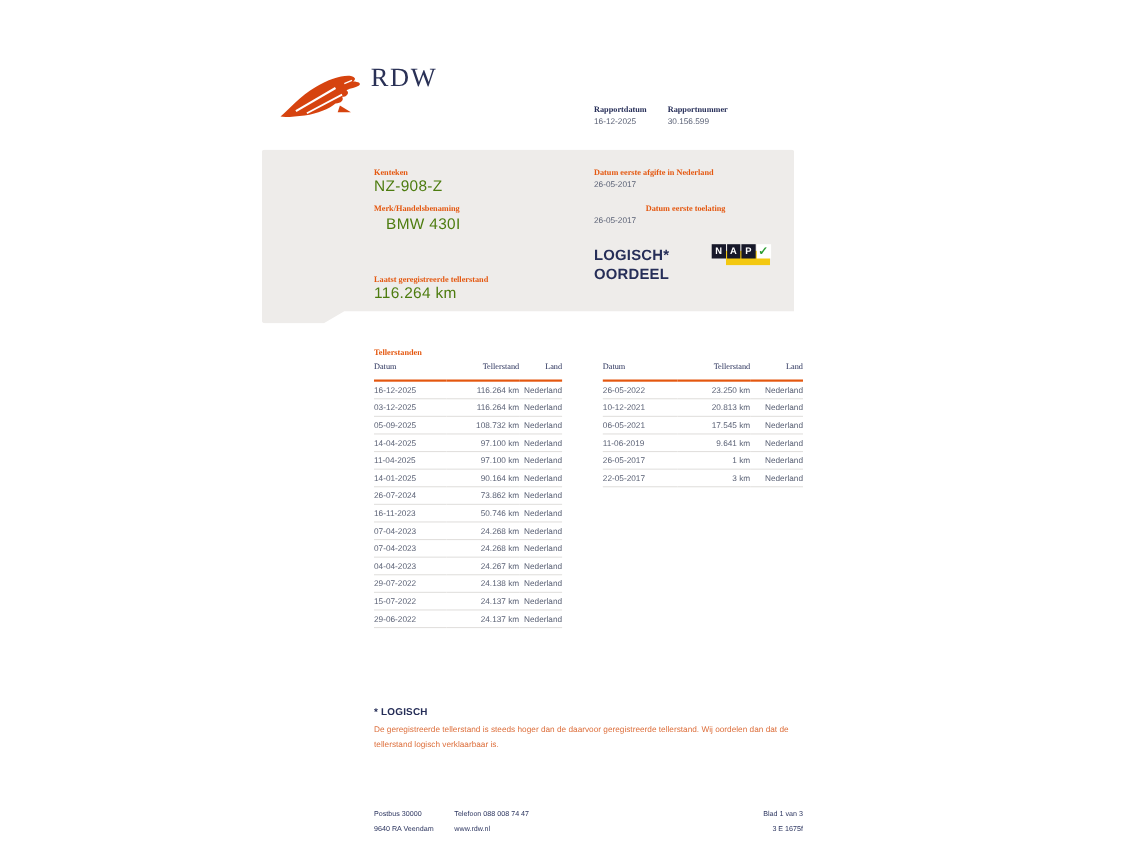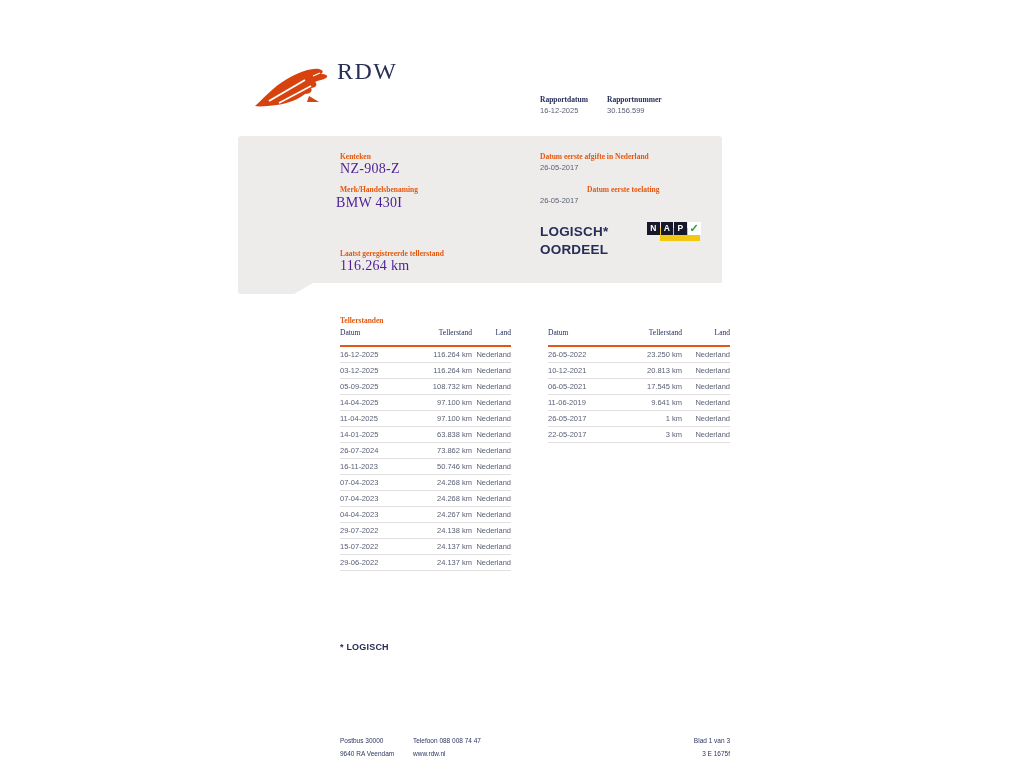--- a/index.html
+++ b/index.html
@@ -28,21 +28,21 @@
   .meta-label{font-family:"Liberation Serif",serif;font-weight:bold;font-size:7.5px;color:var(--navy);}
   .meta-value{font-size:7.5px;color:var(--table-text);}
 
   
   .summary-box{
     left:238px;top:100px;width:484px;height:158px;background:var(--box-bg);
     clip-path:polygon(0 0,484px 0,484px 147px,75px 147px,56px 158px,0 158px);
     border-radius:3px;
   }
   .box-label{font-family:"Liberation Serif",serif;font-weight:bold;font-size:7.5px;color:var(--orange);}
-  .box-value-serif{font-family:Liberation Serif, serif;font-size:14px;color:#4c1d95;letter-spacing:.3px;}
+  .box-value-serif{font-family:Liberation Sans, sans-serif;font-size:14px;color:#4d7c0f;letter-spacing:.3px;}
   .box-value-sans{font-size:7.5px;color:var(--table-text);}
   .oordeel{font-weight:bold;font-size:13.5px;color:var(--navy);letter-spacing:.2px;line-height:18px;}
 
   
   .nap{width:54px;height:23px;}
   .nap .yellow{position:absolute;left:13px;top:7px;width:40px;height:13px;background:var(--nap-yellow);}
   .nap .box{position:absolute;top:1px;width:12.5px;height:12.5px;background:#17182a;color:#fff;
     font-weight:bold;font-size:8.5px;display:flex;align-items:center;justify-content:center;}
   .nap .check{position:absolute;top:1px;left:40.5px;width:13px;height:13px;background:#fff;
     color:var(--check-green);font-weight:bold;font-size:11px;display:flex;align-items:center;justify-content:center;}
@@ -88,21 +88,21 @@
 
   <div class="abs meta-label" style="left:540px;top:59px;">Rapportdatum</div>
   <div class="abs meta-label" style="left:607px;top:59px;">Rapportnummer</div>
   <div class="abs meta-value" style="left:540px;top:70px;">16-12-2025</div>
   <div class="abs meta-value" style="left:607px;top:70px;">30.156.599</div>
 
   <div class="abs summary-box">
     <div class="abs box-label" style="left:102px;top:16px;">Kenteken</div>
     <div class="abs box-value-serif" style="left:102px;top:25px;">NZ-908-Z</div>
     <div class="abs box-label" style="left:102px;top:49px;">Merk/Handelsbenaming</div>
-    <div class="abs box-value-serif" style="left:98px;top:59px;">BMW 430I</div>
+    <div class="abs box-value-serif" style="left:113px;top:59px;">BMW 430I</div>
     <div class="abs box-label" style="left:102px;top:113px;">Laatst geregistreerde tellerstand</div>
     <div class="abs box-value-serif" style="left:102px;top:122px;">116.264 km</div>
 
     <div class="abs box-label" style="left:302px;top:16px;">Datum eerste afgifte in Nederland</div>
     <div class="abs box-value-sans" style="left:302px;top:27px;">26-05-2017</div>
     <div class="abs box-label" style="left:302px;top:49px;padding-left:47px;">Datum eerste toelating</div>
     <div class="abs box-value-sans" style="left:302px;top:60px;">26-05-2017</div>
 
     <div class="abs oordeel" style="left:302px;top:87px;">
       <div>LOGISCH*</div>
@@ -150,21 +150,21 @@
           <td class="c-km">97.100 km</td>
           <td class="c-land">Nederland</td>
         </tr>
         <tr>
           <td class="c-datum">11-04-2025</td>
           <td class="c-km">97.100 km</td>
           <td class="c-land">Nederland</td>
         </tr>
         <tr>
           <td class="c-datum">14-01-2025</td>
-          <td class="c-km">63.838 km</td>
+          <td class="c-km">90.164 km</td>
           <td class="c-land">Nederland</td>
         </tr>
         <tr>
           <td class="c-datum">26-07-2024</td>
           <td class="c-km">73.862 km</td>
           <td class="c-land">Nederland</td>
         </tr>
         <tr>
           <td class="c-datum">16-11-2023</td>
           <td class="c-km">50.746 km</td>
@@ -240,20 +240,21 @@
         </tr>
         <tr>
           <td class="c-datum">22-05-2017</td>
           <td class="c-km">3 km</td>
           <td class="c-land">Nederland</td>
         </tr>
       </tbody>
   </table>
 
   <div class="abs expl-title" style="left:340px;top:606px;">* LOGISCH</div>
+  <div class="abs expl-body" style="left:340px;top:620px;">De geregistreerde tellerstand is steeds hoger dan de daarvoor geregistreerde tellerstand. Wij oordelen dan dat de tellerstand logisch verklaarbaar is.</div>
 
   <div class="abs foot" style="left:340px;top:701px;">Postbus 30000</div>
   <div class="abs foot" style="left:413px;top:701px;">Telefoon 088 008 74 47</div>
   <div class="abs foot foot-right" style="left:670px;top:701px;">Blad 1 van 3</div>
   <div class="abs foot" style="left:340px;top:714px;">9640 RA Veendam</div>
   <div class="abs foot" style="left:413px;top:714px;">www.rdw.nl</div>
   <div class="abs foot foot-right" style="left:670px;top:714px;">3 E 1675f</div>
 
   <svg class="abs" style="left:545px;top:739px;" width="250" height="29" viewBox="0 0 250 29" fill="var(--stripe-red)">
     <polygon points="3,15 51,15 49,17.5 1,17.5"></polygon>

